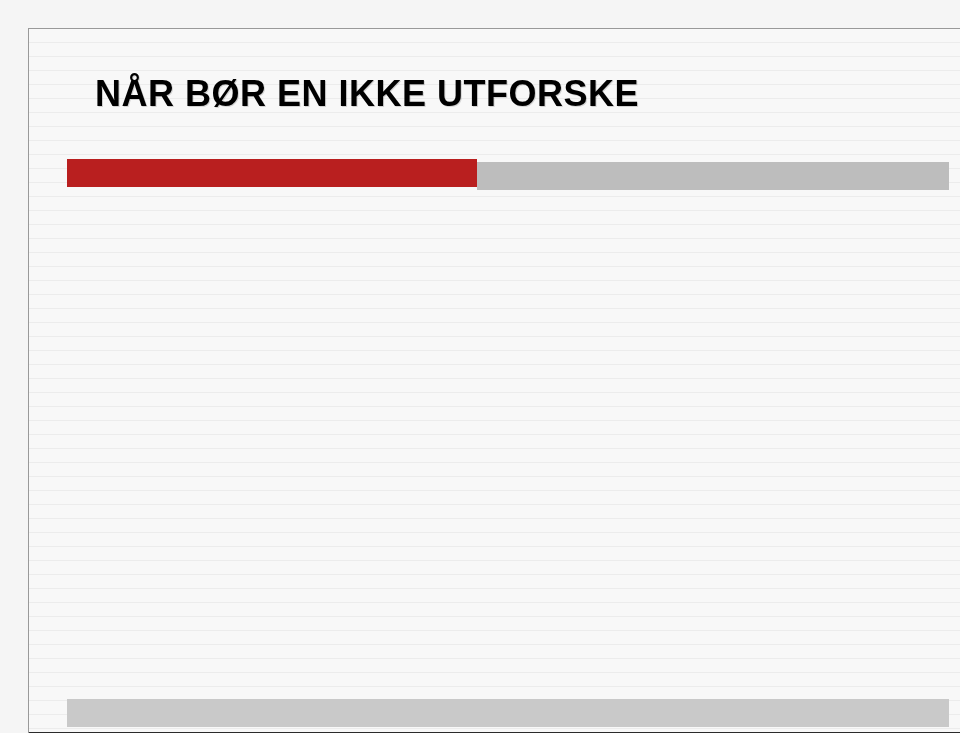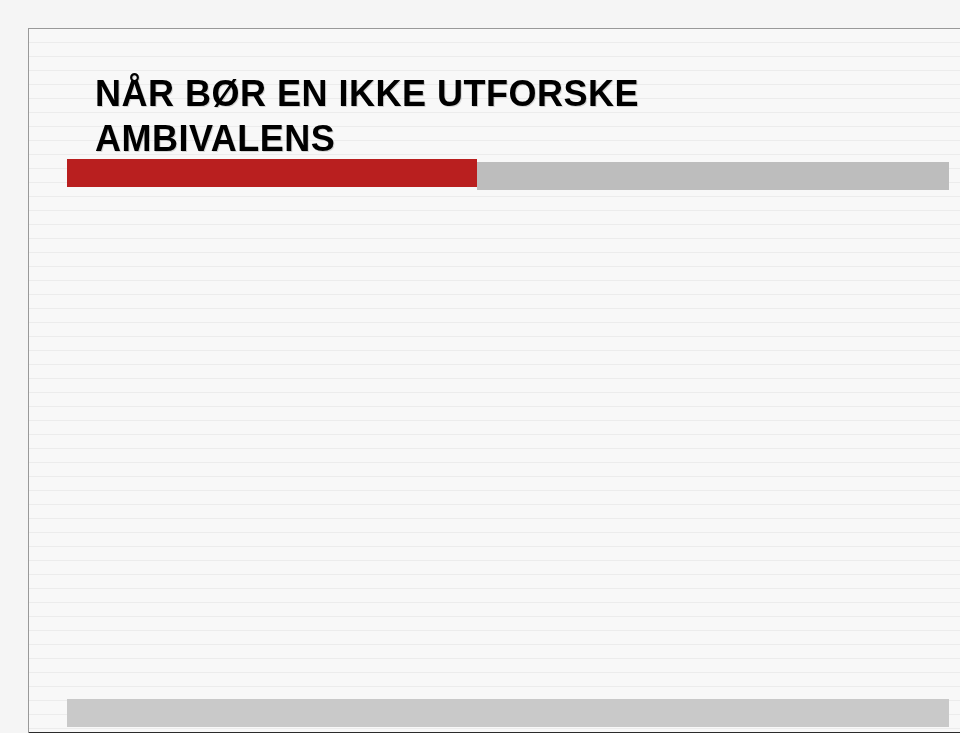--- a/index.html
+++ b/index.html
@@ -78,21 +78,20 @@
     height: 10px;
     background: #2b2b2b;
   }
 </style>
 </head>
 <body>
 
 <div class="slide">
   <div class="title">
     <span>NÅR BØR EN IKKE UTFORSKE</span><br>
-    <span>AMBIVALENS</span>
   </div>
   <div class="underline-group">
     <div class="underline-red"></div>
     <div class="underline-gray"></div>
   </div>
   <div class="bottom-line"></div>
   <div class="bottom-bar"></div>
 </div>
 
 </body></html>

